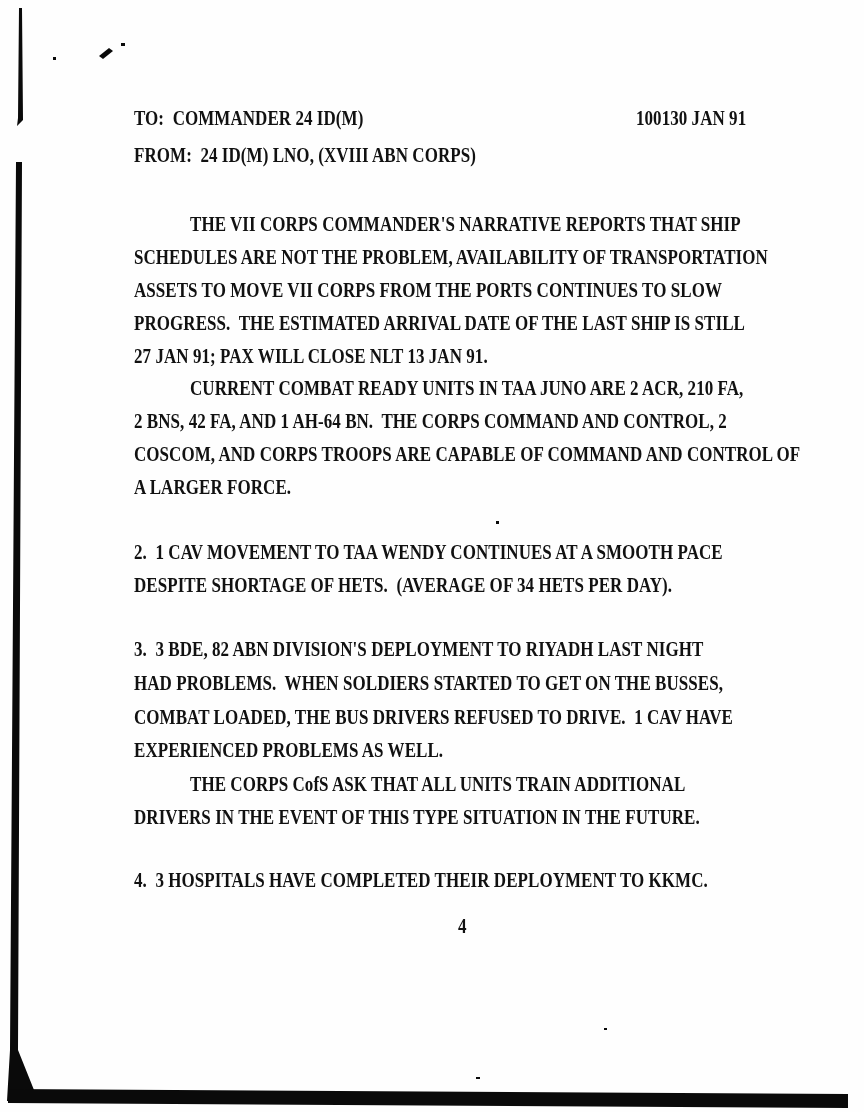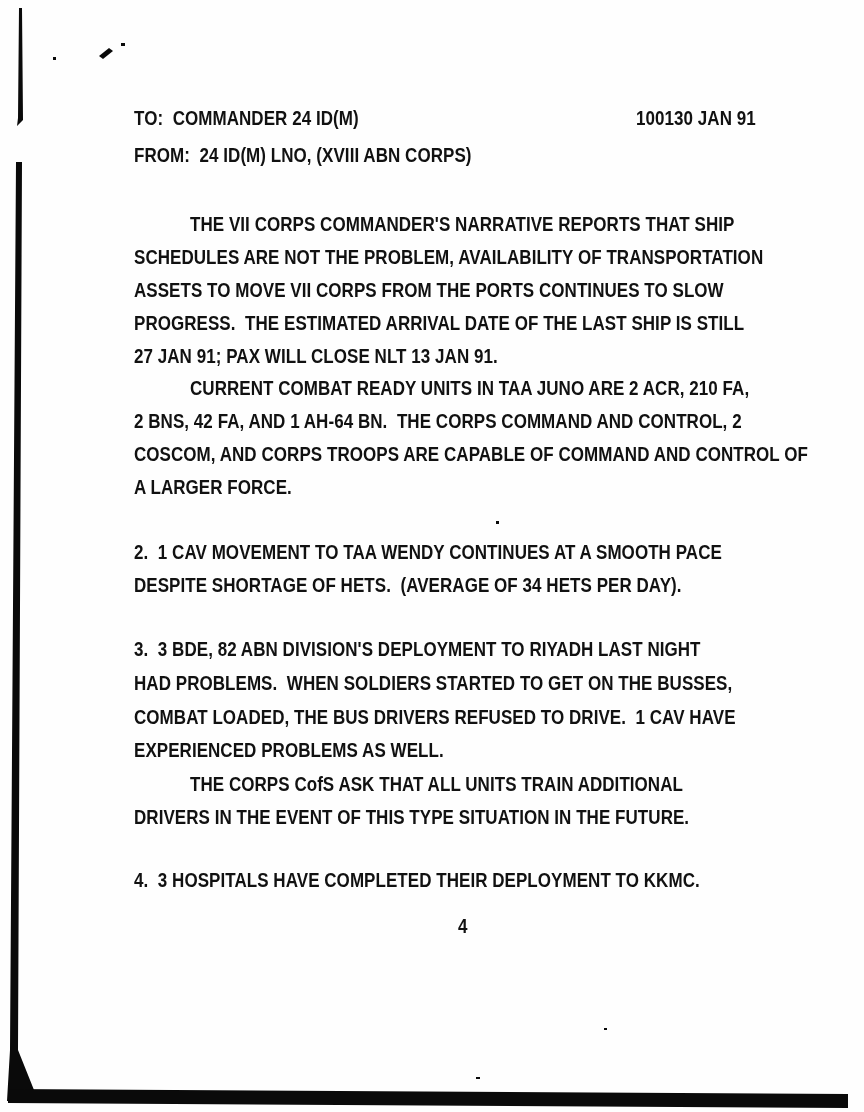--- a/index.html
+++ b/index.html
@@ -6,21 +6,21 @@
     margin: 0;
     padding: 0;
     background: #ffffff;
   }
   .page {
     position: relative;
     width: 864px;
     height: 1112px;
     background: #fefefe;
     overflow: hidden;
-    font-family: Liberation Sans, sans-serif;
+    font-family: Liberation Serif, serif;
   }
   .line {
     position: absolute;
     white-space: pre;
     font-size: 17px;
     line-height: 17px;
     font-weight: 700;
     color: #111111;
     letter-spacing: 0.05px;
     transform: scaleY(1.18);

